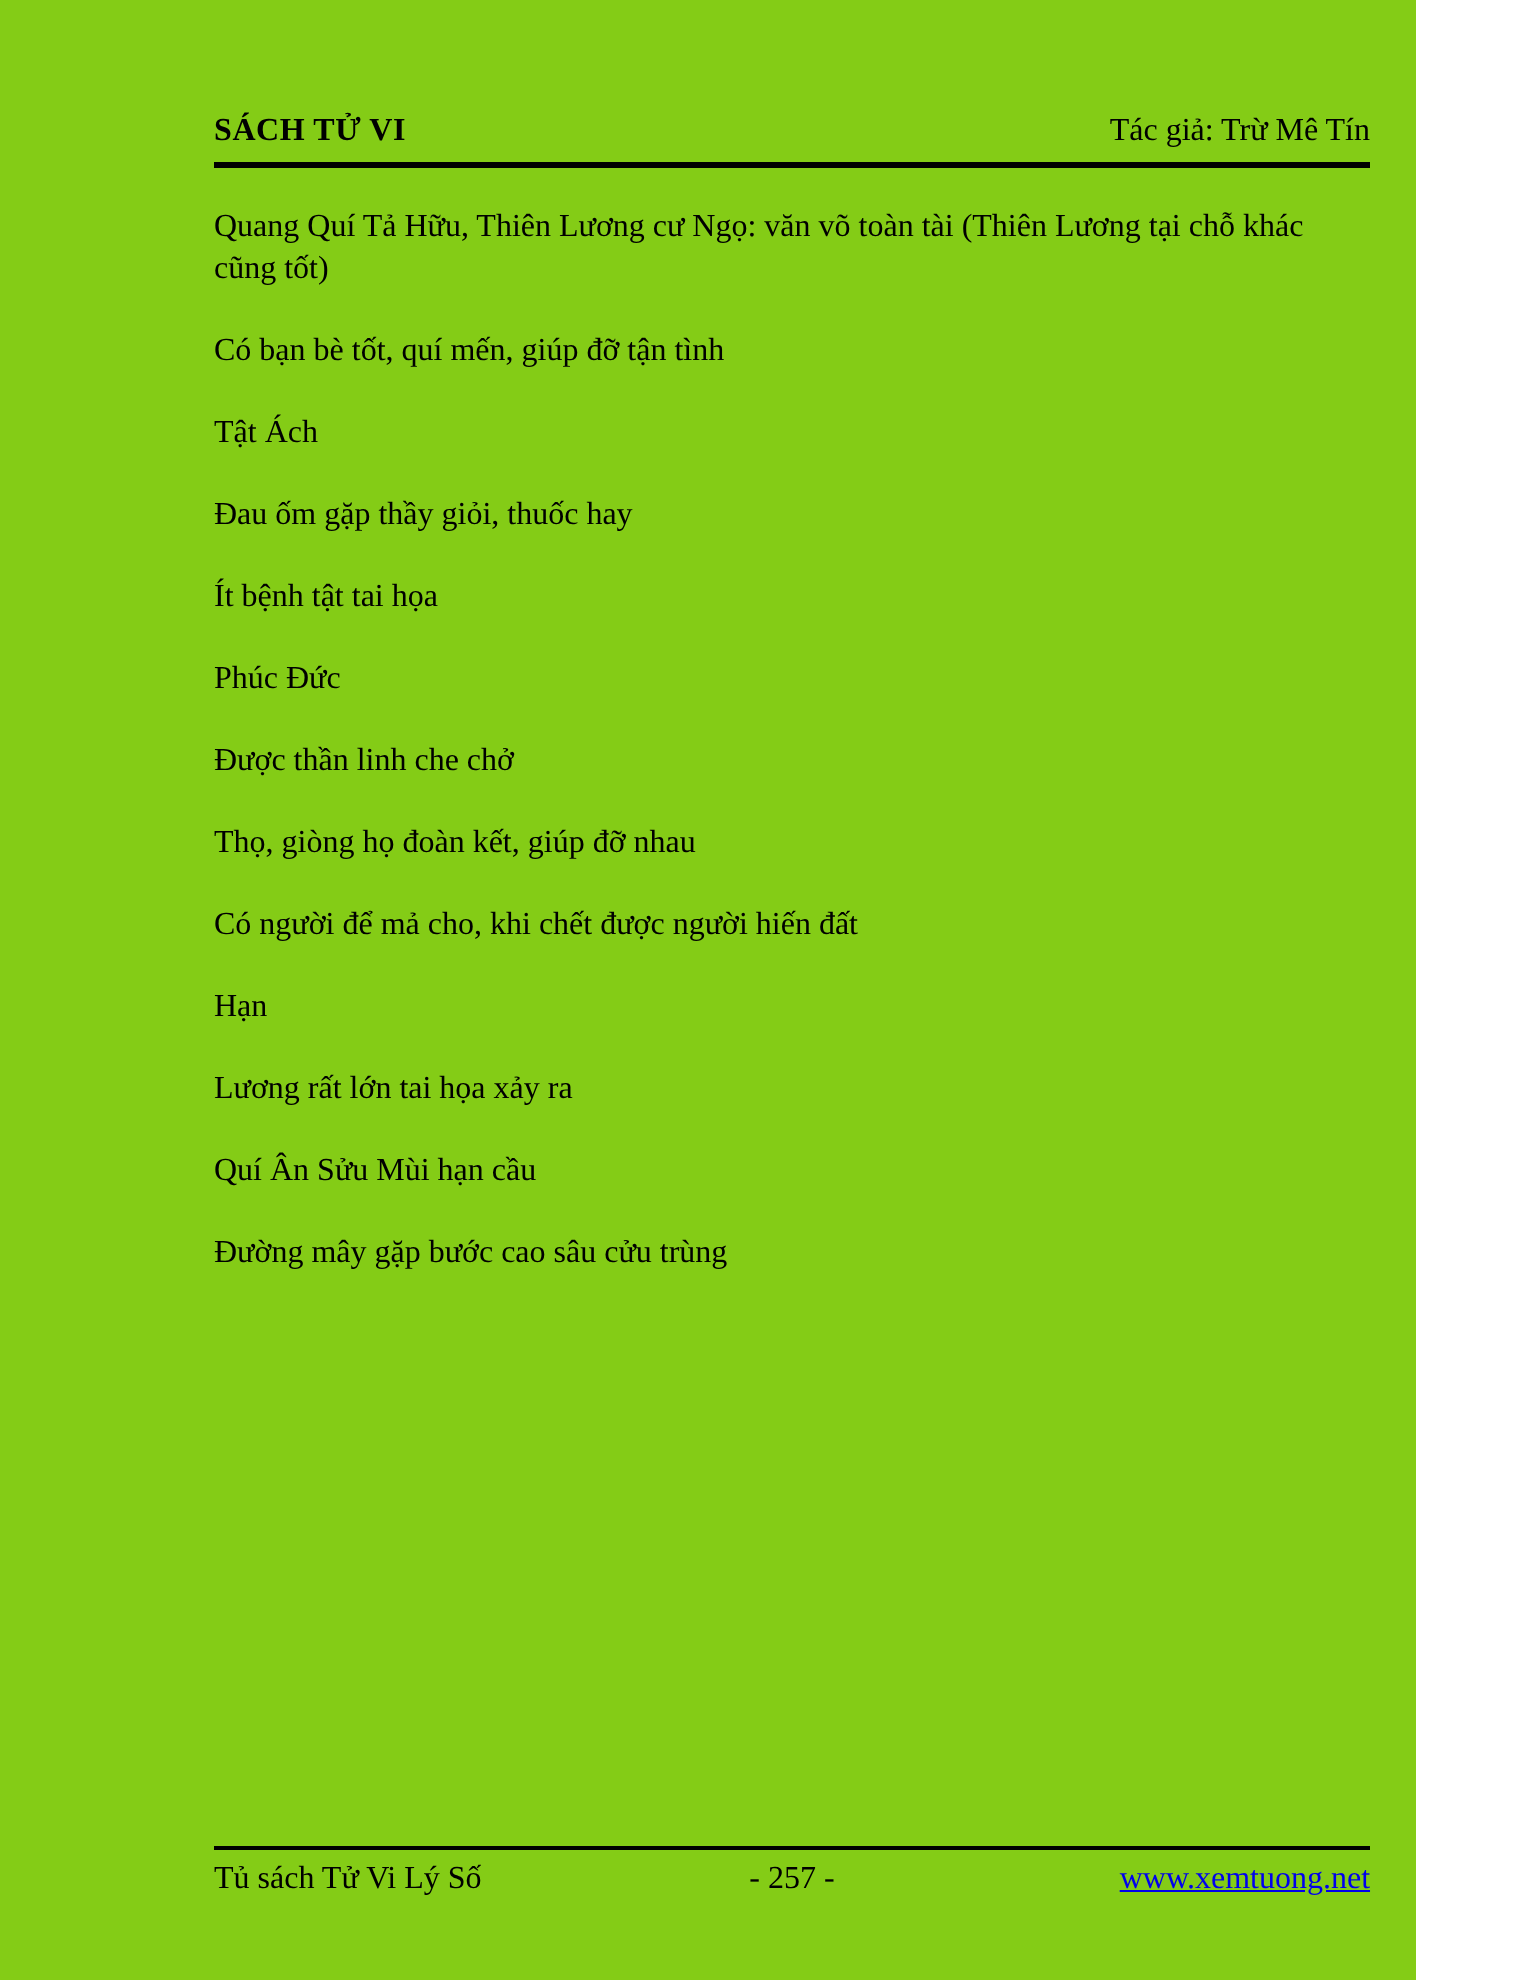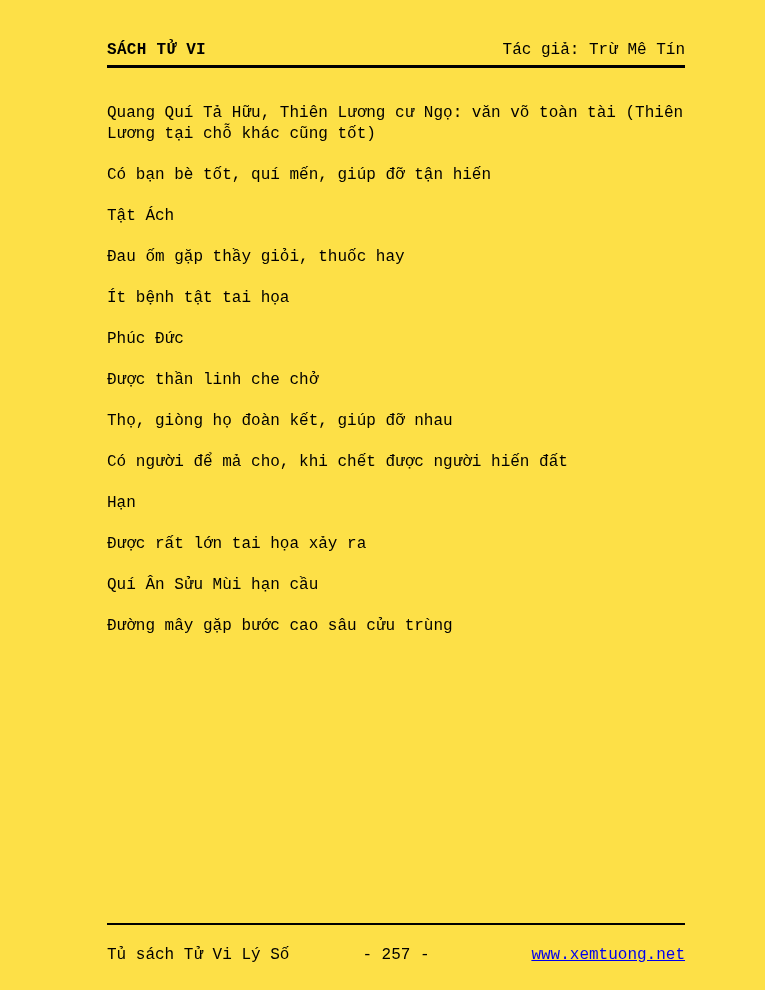--- a/index.html
+++ b/index.html
@@ -2,24 +2,24 @@
 <html><head>
 <meta charset="utf-8">
 <style>
   html, body {
     margin: 0;
     padding: 0;
     background: #ffffff;
   }
   .page {
     position: relative;
-    width: 765px;
+    width: 708px;
     height: 990px;
-    background: #fde047;
-    font-family: Liberation Mono, monospace;
+    background: #84cc16;
+    font-family: Liberation Serif, serif;
     color: #000000;
     overflow: hidden;
   }
   
   .header {
     position: absolute;
     top: 40px;
     left: 107px;
     width: 578px;
     display: flex;
@@ -29,20 +29,21 @@
     padding-bottom: 5px;
     font-size: 16px;
     line-height: 20px;
   }
   .header .book-title {
     font-weight: bold;
     letter-spacing: 0.3px;
   }
   .header .author {
     font-weight: normal;
+    margin-top: 16px;
   }
   
   .body-text {
     position: absolute;
     top: 103px;
     left: 107px;
     width: 578px;
     font-size: 16px;
     line-height: 21px;
   }
@@ -55,21 +56,21 @@
     font-size: 16px;
     line-height: 21px;
   }
   
   .footer {
     position: absolute;
     top: 923px;
     left: 107px;
     width: 578px;
     border-top: 2px solid #000000;
-    padding-top: 20px;
+    padding-top: 5px;
     display: flex;
     align-items: flex-start;
     font-size: 16px;
     line-height: 20px;
     justify-content: space-between;
   }
   .footer .footer-left   { flex: 1; text-align: left; }
   .footer .footer-center { flex: 1; text-align: center; }
   .footer .footer-right  { flex: 1; text-align: right; }
   .footer a.site-link {
@@ -84,33 +85,33 @@
 <div class="page">
 
   <div class="header">
     <span class="book-title">SÁCH TỬ VI</span>
     <span class="author">Tác giả: Trừ Mê Tín</span>
   </div>
 
   <div class="body-text">
     <p>Quang Quí Tả Hữu, Thiên Lương cư Ngọ: văn võ toàn tài (Thiên Lương tại chỗ khác cũng tốt)</p>
 
-    <p>Có bạn bè tốt, quí mến, giúp đỡ tận hiến</p>
+    <p>Có bạn bè tốt, quí mến, giúp đỡ tận tình</p>
 
     <p class="section-heading">Tật Ách</p>
     <p>Đau ốm gặp thầy giỏi, thuốc hay</p>
     <p>Ít bệnh tật tai họa</p>
 
     <p class="section-heading">Phúc Đức</p>
     <p>Được thần linh che chở</p>
     <p>Thọ, giòng họ đoàn kết, giúp đỡ nhau</p>
     <p>Có người để mả cho, khi chết được người hiến đất</p>
 
     <p class="section-heading">Hạn</p>
-    <p>Được rất lớn tai họa xảy ra</p>
+    <p>Lương rất lớn tai họa xảy ra</p>
     <p>Quí Ân Sửu Mùi hạn cầu</p>
     <p>Đường mây gặp bước cao sâu cửu trùng</p>
   </div>
 
   <div class="footer">
     <span class="footer-left">Tủ sách Tử Vi Lý Số</span>
     <span class="footer-center">- 257 -</span>
     <span class="footer-right"><a class="site-link">www.xemtuong.net</a></span>
   </div>
 

